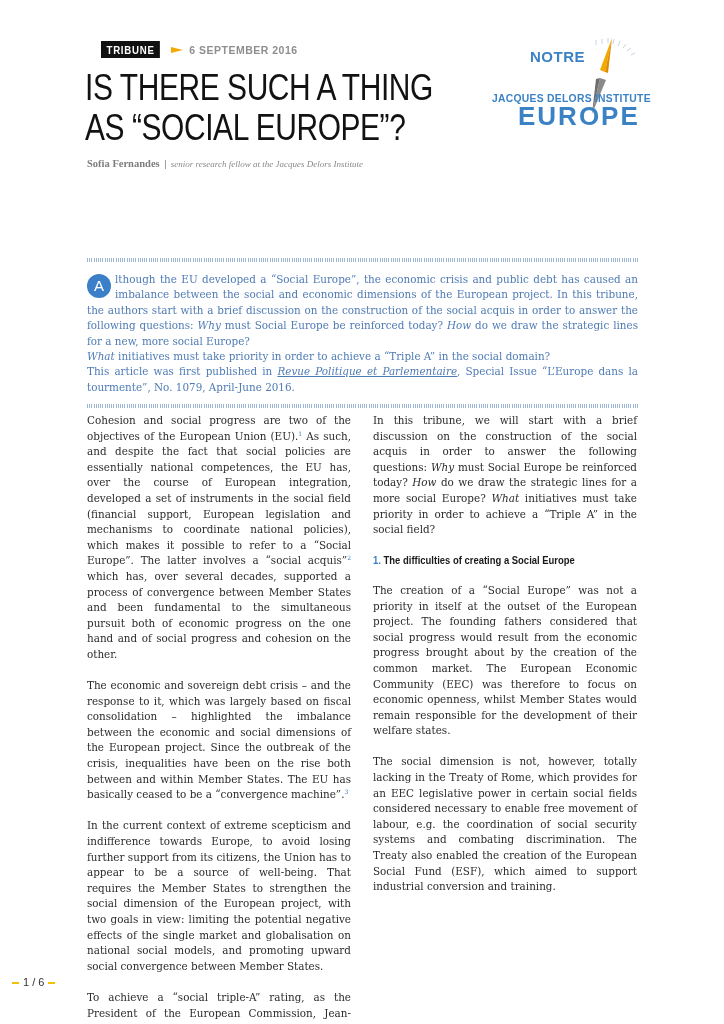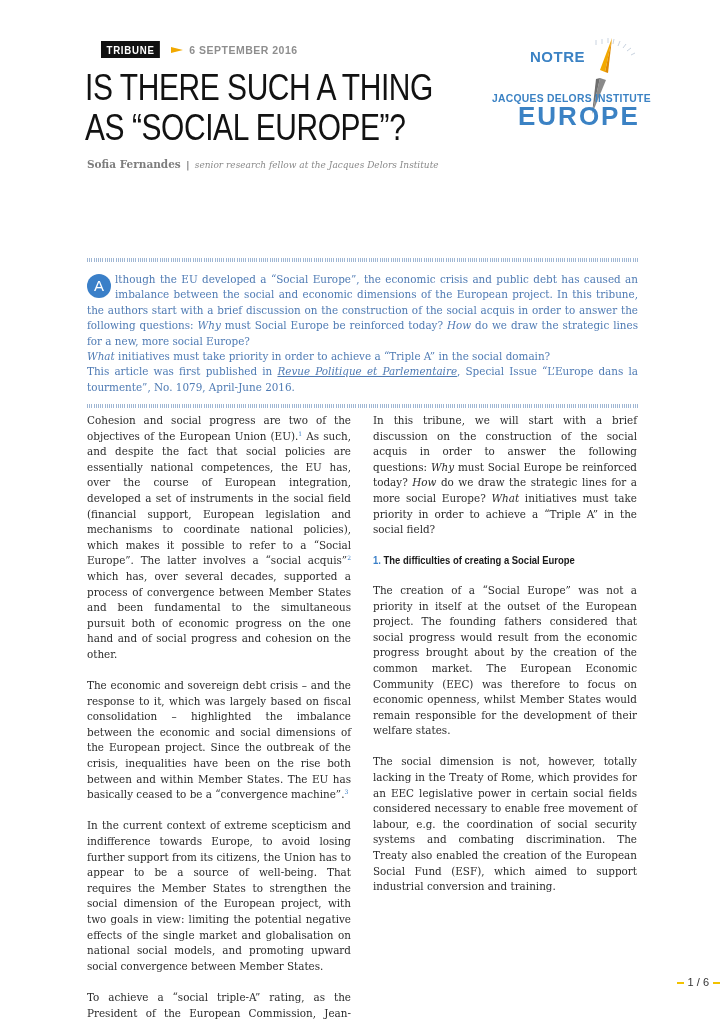--- a/index.html
+++ b/index.html
@@ -13,21 +13,21 @@
   .arrow-icon { width: 0; height: 0; margin-left: 6px; border-top: 3px solid transparent;
     border-bottom: 3px solid transparent; border-left: 12px solid #f2a900; }
   .date { margin-left: 6px; font-family: Liberation Sans, sans-serif; font-weight: 700;
     font-size: 10.5px; color: #8e8e8e; letter-spacing: 0.5px; }
 
   .title { position: absolute; left: 85px; top: 68px; margin: 0; font-family: "Liberation Sans", sans-serif;
     font-weight: 400; font-size: 36.5px; line-height: 40px; color: #121212; letter-spacing: -0.5px;
     transform: scaleX(0.82); transform-origin: left top; white-space: nowrap; }
 
   .authors { position: absolute; left: 87px; top: 158px; font-size: 10px; color: #8a8a8a; }
-  .author { height: 22px; white-space: nowrap; }
+  .author { height: 22px; white-space: nowrap; font-family: Liberation Serif, serif; }
   .author-name { font-weight: 700; color: #7d7d7d; font-size: 10.5px; }
   .sep { font-weight: 700; color: #7d7d7d; margin: 0 2px; }
   .author-role { font-style: italic; font-size: 9px; }
 
   .logo { position: absolute; left: 488px; top: 34px; width: 170px; height: 84px; }
   .logo .notre { position: absolute; left: 42px; top: 14px; font-family: "Liberation Sans", sans-serif;
     font-weight: 700; font-size: 15px; color: #3b82c4; letter-spacing: 0.5px; }
   .logo .europe { position: absolute; left: 30px; top: 26px; font-family: "Liberation Sans", sans-serif;
     font-weight: 700; font-size: 26px; color: #3b82c4; letter-spacing: 2px; white-space: nowrap; margin-top: 41px; }
   .logo .jdi { position: absolute; left: 4px; top: 58px; font-family: "Liberation Sans", sans-serif;
@@ -48,21 +48,21 @@
   .col { position: absolute; top: 413px; width: 264px; font-size: 10.4px; line-height: 15.6px;
     color: #2b2b2b; text-align: justify; hyphens: manual; }
   .col-left { left: 87px; }
   .col-right { left: 373px; }
   .col p { margin: 0 0 15.6px 0; }
   sup { font-size: 6px; color: #3a7fc8; vertical-align: super; line-height: 0; }
   .section-heading { font-family: "Liberation Sans", sans-serif; font-weight: 700; font-size: 11px;
     color: #1a1a1a; margin: 1px 0 14px 0; transform: scaleX(0.86); transform-origin: left center; white-space: nowrap; }
   .section-num { color: #3a7fc8; }
 
-  .page-num { position: absolute; left: 8px; right: 0; top: 976px; text-align: right;
+  .page-num { position: absolute; left: 8px; right: 0; top: 976px; text-align: left;
     font-family: "Liberation Sans", sans-serif; font-size: 11px; color: #333; }
   .page-num .dash { display: inline-block; width: 7px; height: 2px; background: #f2c200; vertical-align: middle; margin: 0 4px; }
 </style>
 </head>
 <body>
 
 <div class="tag-row">
   <span class="tribune-badge">TRIBUNE</span>
   <span class="arrow-icon"></span>
   <span class="date">6 SEPTEMBER 2016</span>

